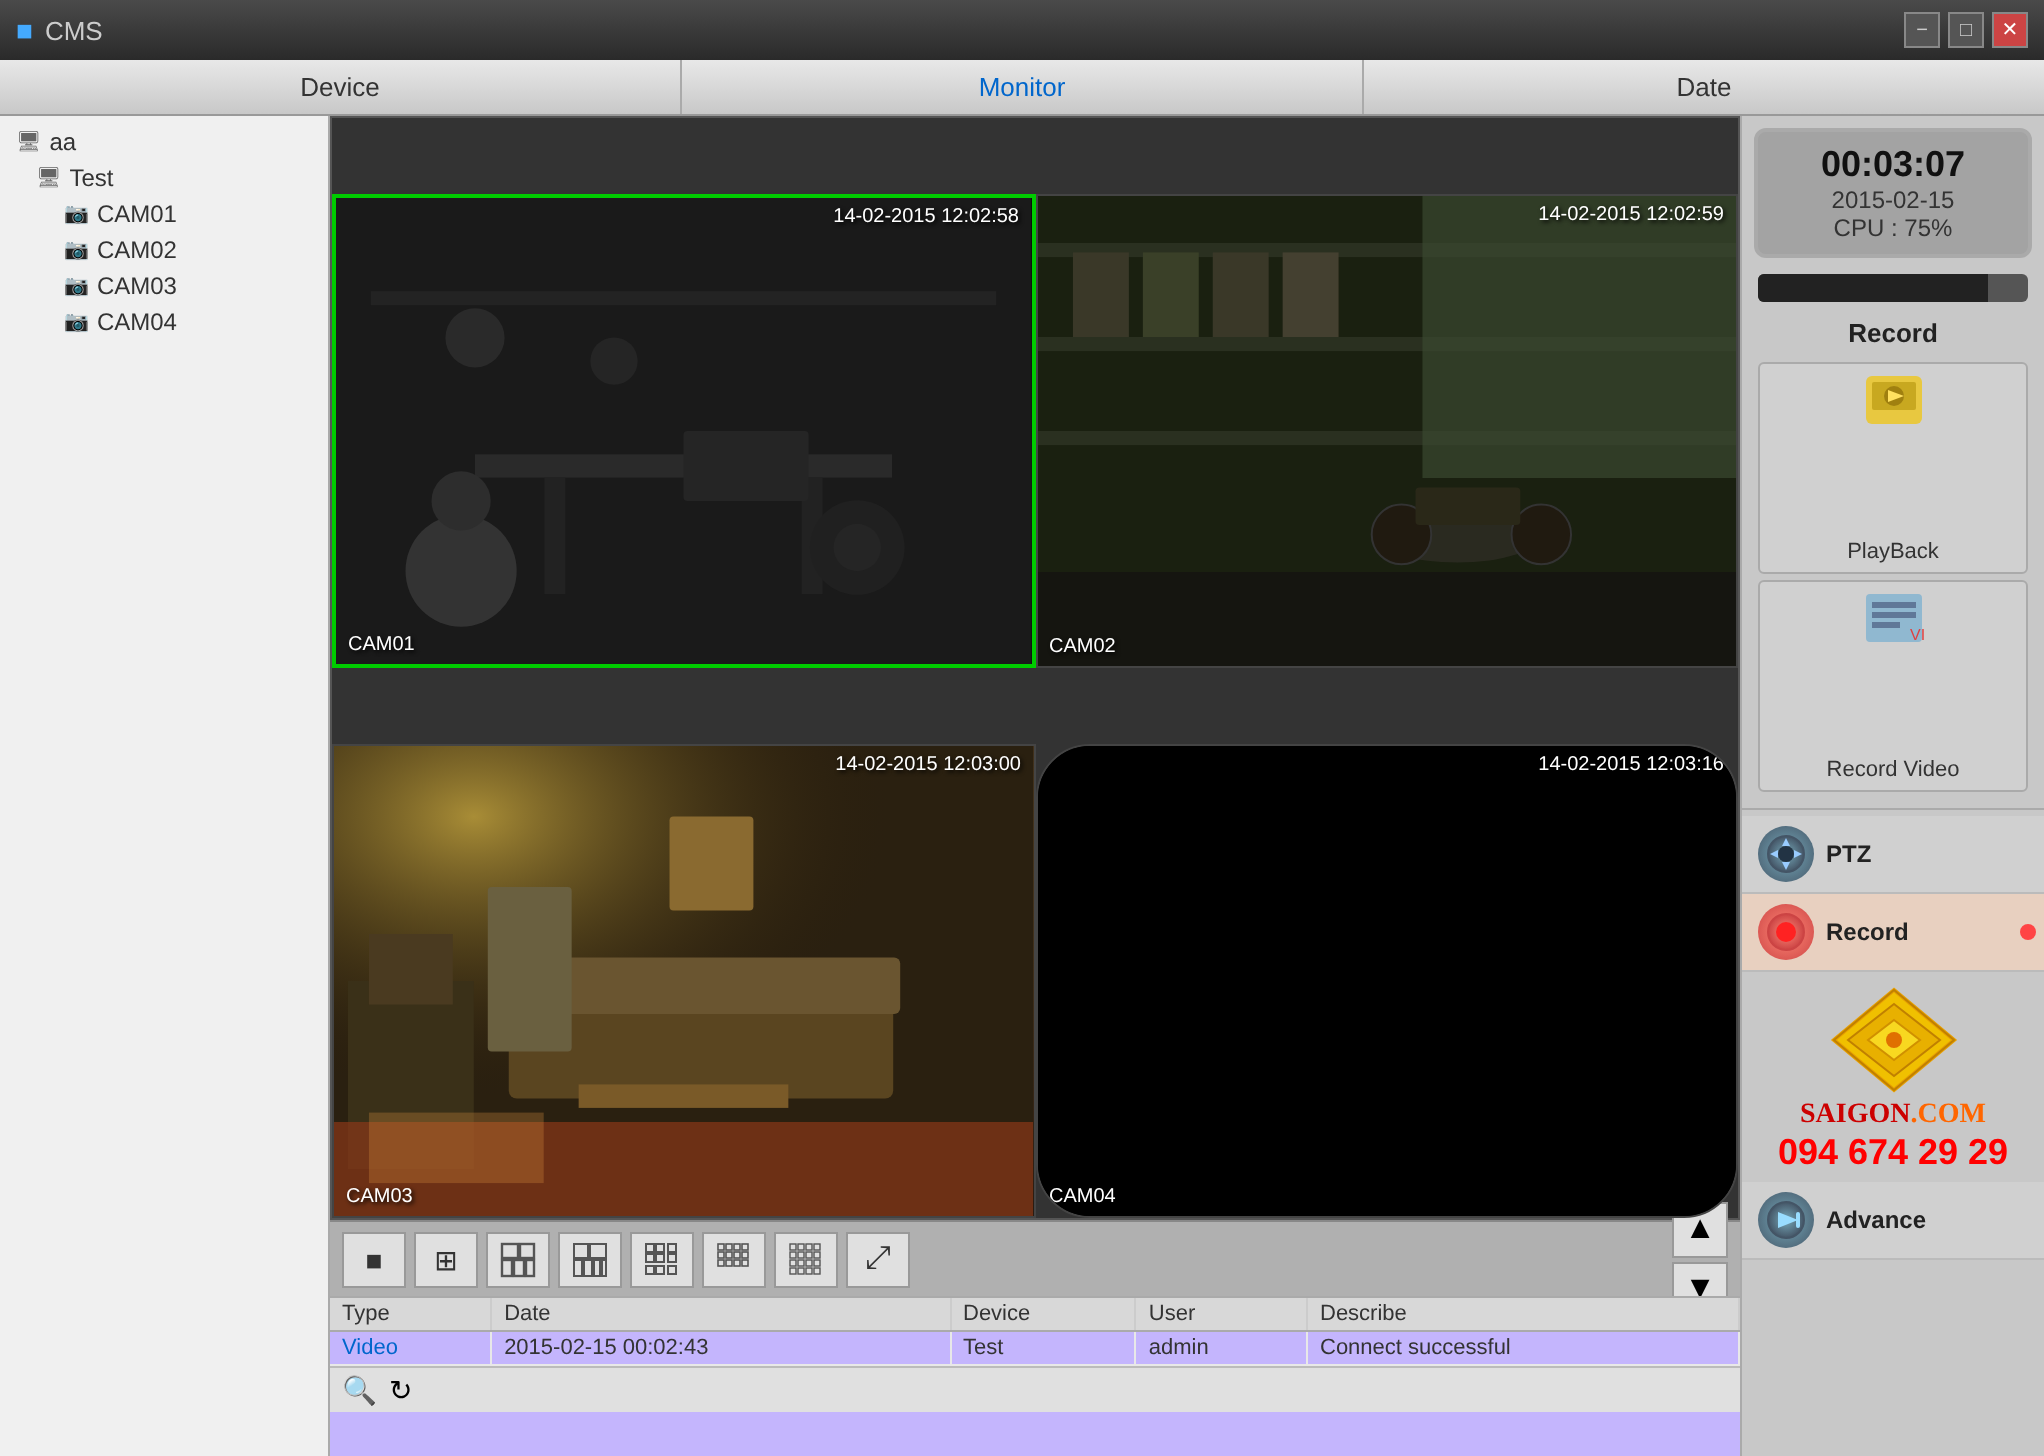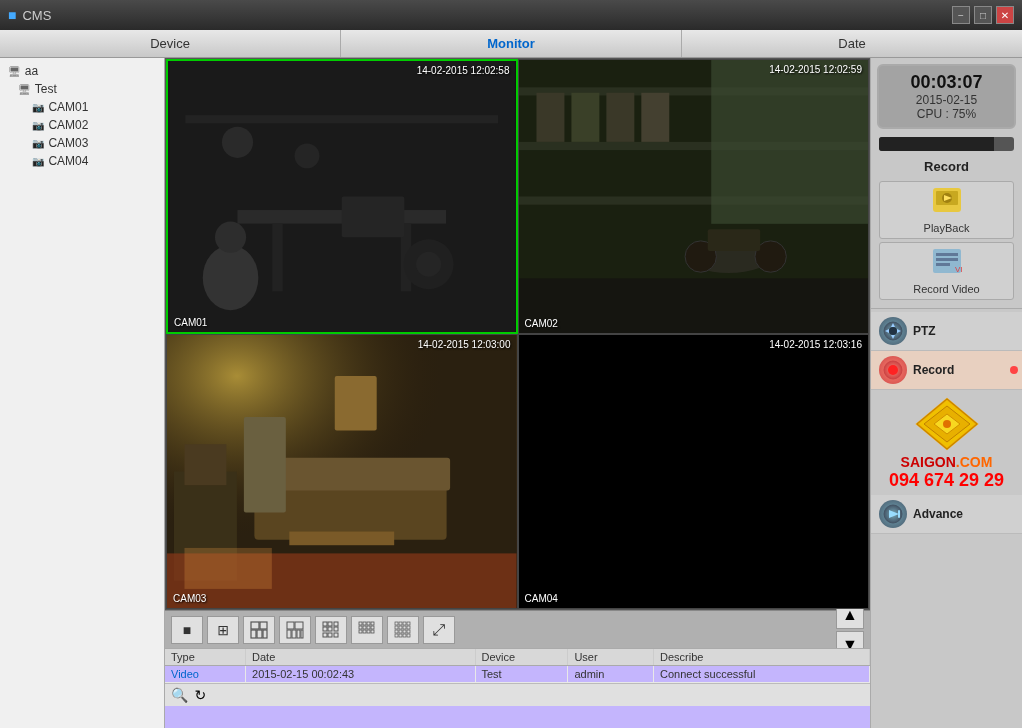--- a/index.html
+++ b/index.html
@@ -51,35 +51,35 @@
     #center {
       flex: 1; display: flex; flex-direction: column; background: #333;
     }
 
     
     #camera-grid {
       flex: 1; display: grid; grid-template-columns: 1fr 1fr; grid-template-rows: 1fr 1fr;
       gap: 0; border: 1px solid #555;
     }
     .cam-cell {
-      position: relative; background: #000; overflow: hidden; border: 1px solid #444;
+      position: relative; background: #000; overflow: hidden; border: 1px solid #444; margin-top: 38px;
     }
     .cam-label {
       position: absolute; bottom: 4px; left: 6px; color: #fff; font-size: 10px;
       text-shadow: 1px 1px 2px #000; z-index: 2;
     }
     .cam-timestamp {
       position: absolute; top: 4px; right: 6px; color: #fff; font-size: 10px;
       text-shadow: 1px 1px 2px #000; z-index: 2;
     }
     
     .cam-cell.cam1 { background: linear-gradient(135deg, #1a1a1a 0%, #2a2a2a 40%, #111 100%); }
     .cam-cell.cam2 { background: linear-gradient(135deg, #222 0%, #3a3a2a 40%, #1a1a10 100%); }
     .cam-cell.cam3 { background: linear-gradient(135deg, #2a2a1a 0%, #3a3020 40%, #5a4a20 100%); }
-    .cam-cell.cam4 { background: #000; }
+    .cam-cell.cam4 { background: #000; border-radius: 27px; }
 
     
     .cam1-scene {
       position: absolute; inset: 0;
       background: radial-gradient(ellipse at 40% 60%, #3a3a3a 0%, #1a1a1a 60%, #0a0a0a 100%);
     }
     
     .cam2-scene {
       position: absolute; inset: 0;
       background: linear-gradient(to bottom, #4a5a3a 0%, #3a4a2a 30%, #1a2a1a 70%, #0a0a0a 100%);
@@ -139,21 +139,21 @@
       margin: 2px 8px; height: 14px; background: #555; border-radius: 3px; overflow: hidden;
     }
     #progress-bar { height: 100%; background: #222; width: 85%; }
 
     .right-section-label {
       text-align: center; font-size: 13px; color: #222; padding: 4px 0; font-weight: bold;
     }
 
     .right-btn {
       margin: 3px 8px; display: flex; flex-direction: column; align-items: center;
-      cursor: pointer; padding: 4px; background: #d0d0d0; border: 1px solid #aaa; border-radius: 3px;
+      cursor: pointer; padding: 4px; background: #d0d0d0; border: 1px solid #aaa; border-radius: 3px; gap: 48px;
     }
     .right-btn .ricon { font-size: 22px; }
     .right-btn .rlabel { font-size: 11px; color: #333; margin-top: 2px; }
 
     .right-divider { height: 1px; background: #aaa; margin: 3px 0; }
 
     
     .side-action-btn {
       display: flex; align-items: center; gap: 6px; padding: 5px 8px; cursor: pointer;
       border-bottom: 1px solid #bbb; background: #d0d0d0; position: relative;
@@ -194,21 +194,21 @@
   </div>
   <div id="titlebar-controls">
     <div class="title-btn">−</div>
     <div class="title-btn">□</div>
     <div class="title-btn" style="background:#c44;color:#fff;">✕</div>
   </div>
 </div>
 
 <div id="header">
   <div class="header-tab">Device</div>
-  <div class="header-tab" style="color:#0066cc;font-weight:bold;">Monitor</div>
+  <div class="header-tab" style="color:#0066cc;font-weight:normal;">Monitor</div>
   <div class="header-tab">Date</div>
 </div>
 
 <div id="main">
 
   <div id="sidebar">
     <div class="sidebar-group">
       <div class="sidebar-item">
         <span class="icon">🖥</span>
         <span>aa</span>
@@ -532,21 +532,21 @@
 
         <polygon points="35,5 65,30 35,55 5,30" fill="#f0c000" stroke="#e8a000" stroke-width="2"></polygon>
         <polygon points="35,5 65,30 35,55 5,30" fill="none" stroke="#c08000" stroke-width="1"></polygon>
 
         <polygon points="35,12 58,30 35,48 12,30" fill="#e8b000" stroke="#c08000" stroke-width="1"></polygon>
 
         <polygon points="35,20 48,30 35,40 22,30" fill="#f8d820" stroke="#d09000" stroke-width="1"></polygon>
 
         <circle cx="35" cy="30" r="4" fill="#e07000"></circle>
       </svg>
-      <div class="saigon-text-red" style="font-size:14px;color:#cc0000;font-weight:bold;">SAIGON<span style="color:#ff6600;">.COM</span></div>
+      <div class="saigon-text-red" style="font-size:14px;color:#cc0000;font-weight:bold;font-family:Liberation Serif, serif;">SAIGON<span style="color:#ff6600;">.COM</span></div>
       <div style="color:#ff0000;font-size:18px;font-weight:bold;">094 674 29 29</div>
     </div>
 
     <div class="side-action-btn btn-advance">
       <span class="sa-icon">
         <svg width="22" height="22" viewBox="0 0 22 22">
           <circle cx="11" cy="11" r="9" fill="url(#adv-grad)" stroke="#456" stroke-width="1"></circle>
           <defs>
               <radialGradient id="adv-grad">
                 <stop offset="0%" stop-color="#7ab"></stop>

